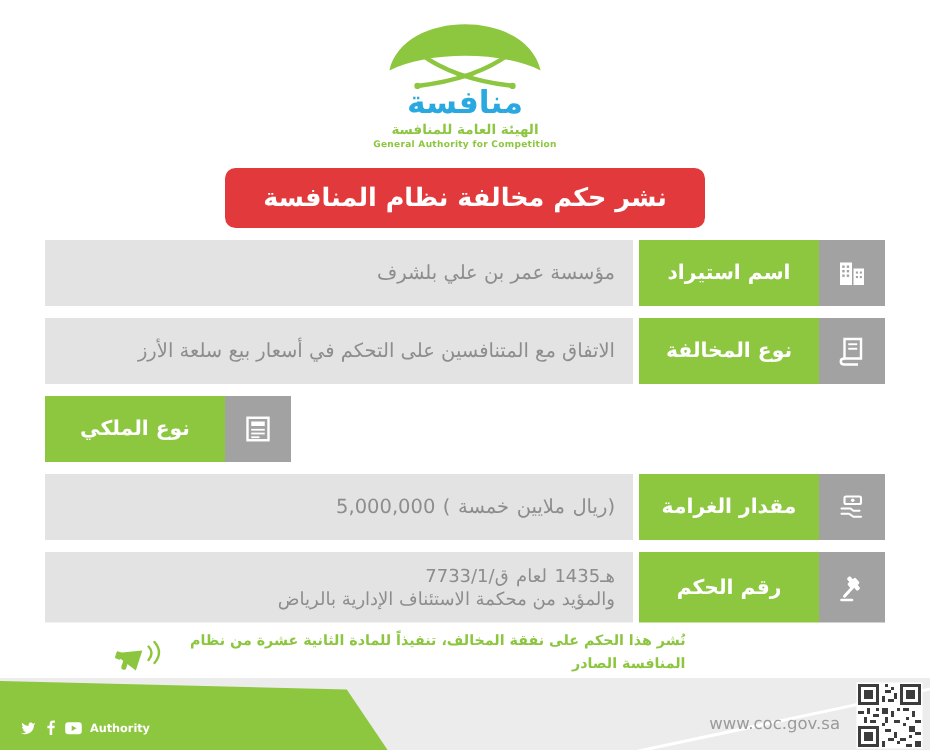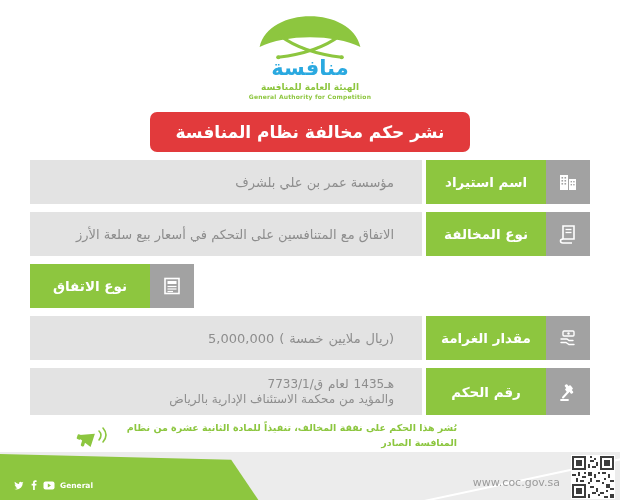--- a/index.html
+++ b/index.html
@@ -17,21 +17,21 @@
   
   .banner{position:absolute;left:150px;top:112px;width:320px;height:40px;background:#e23a3c;
           border-radius:7px;color:#fff;font-weight:bold;font-size:17px;
           display:flex;align-items:center;justify-content:center;direction:rtl;}
 
   
   .tablewrap{position:absolute;left:30px;top:160px;width:560px;}
   .row{display:flex;height:44px;margin-bottom:8px;direction:ltr;}
   .row.tall{height:47px;}
   .cell-value{flex:1;background:#e3e3e3;display:flex;flex-direction:column;justify-content:center;
-              padding:0 28px;margin-right:4px;min-width:0;}
+              padding:0 12px;margin-right:4px;min-width:0;}
   .val-single{direction:rtl;text-align:right;color:#8d8d8d;font-size:13px;}
   .val-tokens{display:flex;justify-content:flex-end;align-items:center;gap:5px;direction:ltr;
               color:#8d8d8d;font-size:13px;}
   .row.tall .val-tokens{font-size:12px;}
   .val-line2{direction:rtl;text-align:right;color:#8d8d8d;font-size:12px;margin-top:1px;}
   .cell-label{width:120px;background:#8dc63f;color:#fff;font-weight:bold;font-size:13.5px;
               display:flex;align-items:center;justify-content:center;direction:rtl;}
   .cell-icon{width:44px;background:#a2a2a2;display:flex;align-items:center;justify-content:center;}
 
   
@@ -109,21 +109,21 @@
         <svg width="24" height="24" viewBox="0 0 24 24">
           <path d="M7 4 h11 v13 h-11 z" fill="none" stroke="#fff" stroke-width="1.6"></path>
           <path d="M7 17 q-2.5 0 -2.5 2 q0 2 2.5 2 h9" fill="none" stroke="#fff" stroke-width="1.6"></path>
           <line x1="9.5" y1="7.5" x2="15.5" y2="7.5" stroke="#fff" stroke-width="1.3"></line>
           <line x1="9.5" y1="10.5" x2="15.5" y2="10.5" stroke="#fff" stroke-width="1.3"></line>
         </svg>
       </div>
     </div>
 
     <div class="row">
-      <div class="cell-label">نوع الاتفاق</div>
+      <div class="cell-label">نوع الملكي</div>
       <div class="cell-icon">
         <svg width="24" height="24" viewBox="0 0 24 24">
           <rect x="5" y="4.5" width="14" height="15" fill="none" stroke="#fff" stroke-width="1.6"></rect>
           <rect x="7.5" y="7" width="9" height="3" fill="#fff"></rect>
           <line x1="7.5" y1="12.5" x2="16.5" y2="12.5" stroke="#fff" stroke-width="1.2"></line>
           <line x1="7.5" y1="15" x2="16.5" y2="15" stroke="#fff" stroke-width="1.2"></line>
           <line x1="7.5" y1="17.5" x2="13" y2="17.5" stroke="#fff" stroke-width="1.2"></line>
         </svg>
       </div>
     </div>
@@ -196,21 +196,21 @@
       <svg width="11" height="10" viewBox="0 0 12 10">
         <path d="M11 1.5 C10.6 2 10.2 2.2 9.7 2.4 C9.2 1.2 7.4 1.1 6.8 2.3 C6.5 2.9 6.6 3.4 6.7 3.8 C4.8 3.7 3.2 2.9 2 1.5 C1.4 2.8 1.9 4 2.9 4.7 C2.5 4.7 2.1 4.6 1.8 4.4 C1.8 5.5 2.7 6.4 3.7 6.7 C3.3 6.8 2.9 6.8 2.5 6.7 C2.9 7.7 3.8 8.3 4.9 8.3 C3.9 9.1 2.4 9.4 1 9.2 C5.7 11.3 10.7 8 10.5 3.2 C10.9 2.9 11.3 2.4 11 1.5 Z" fill="#fff"></path>
       </svg>
       <svg width="9" height="10" viewBox="0 0 9 10">
         <path d="M5.8 10 V5.5 H7.3 L7.5 3.8 H5.8 V2.7 C5.8 2.2 6 1.9 6.7 1.9 H7.6 V0.4 C7.4 0.3 6.9 0.3 6.3 0.3 C5 0.3 4.1 1.1 4.1 2.5 V3.8 H2.6 V5.5 H4.1 V10 Z" fill="#fff"></path>
       </svg>
       <svg width="12" height="9" viewBox="0 0 12 9">
         <rect x="0.5" y="0.5" width="11" height="8" rx="2" fill="#fff"></rect>
         <path d="M4.8 2.6 L8 4.5 L4.8 6.4 Z" fill="#8dc63f"></path>
       </svg>
-      <span class="handle">General</span>
+      <span class="handle">Authority</span>
     </div>
 
     <div class="website" dir="ltr">www.coc.gov.sa</div>
 
     <svg class="qr" viewBox="0 0 21 21">
       <rect x="0" y="0" width="21" height="21" fill="#fff"></rect>
       <g fill="#3c3c3c">
         <rect x="0" y="0" width="7" height="7"></rect>
           <rect x="14" y="0" width="7" height="7"></rect>
           <rect x="0" y="14" width="7" height="7"></rect>

